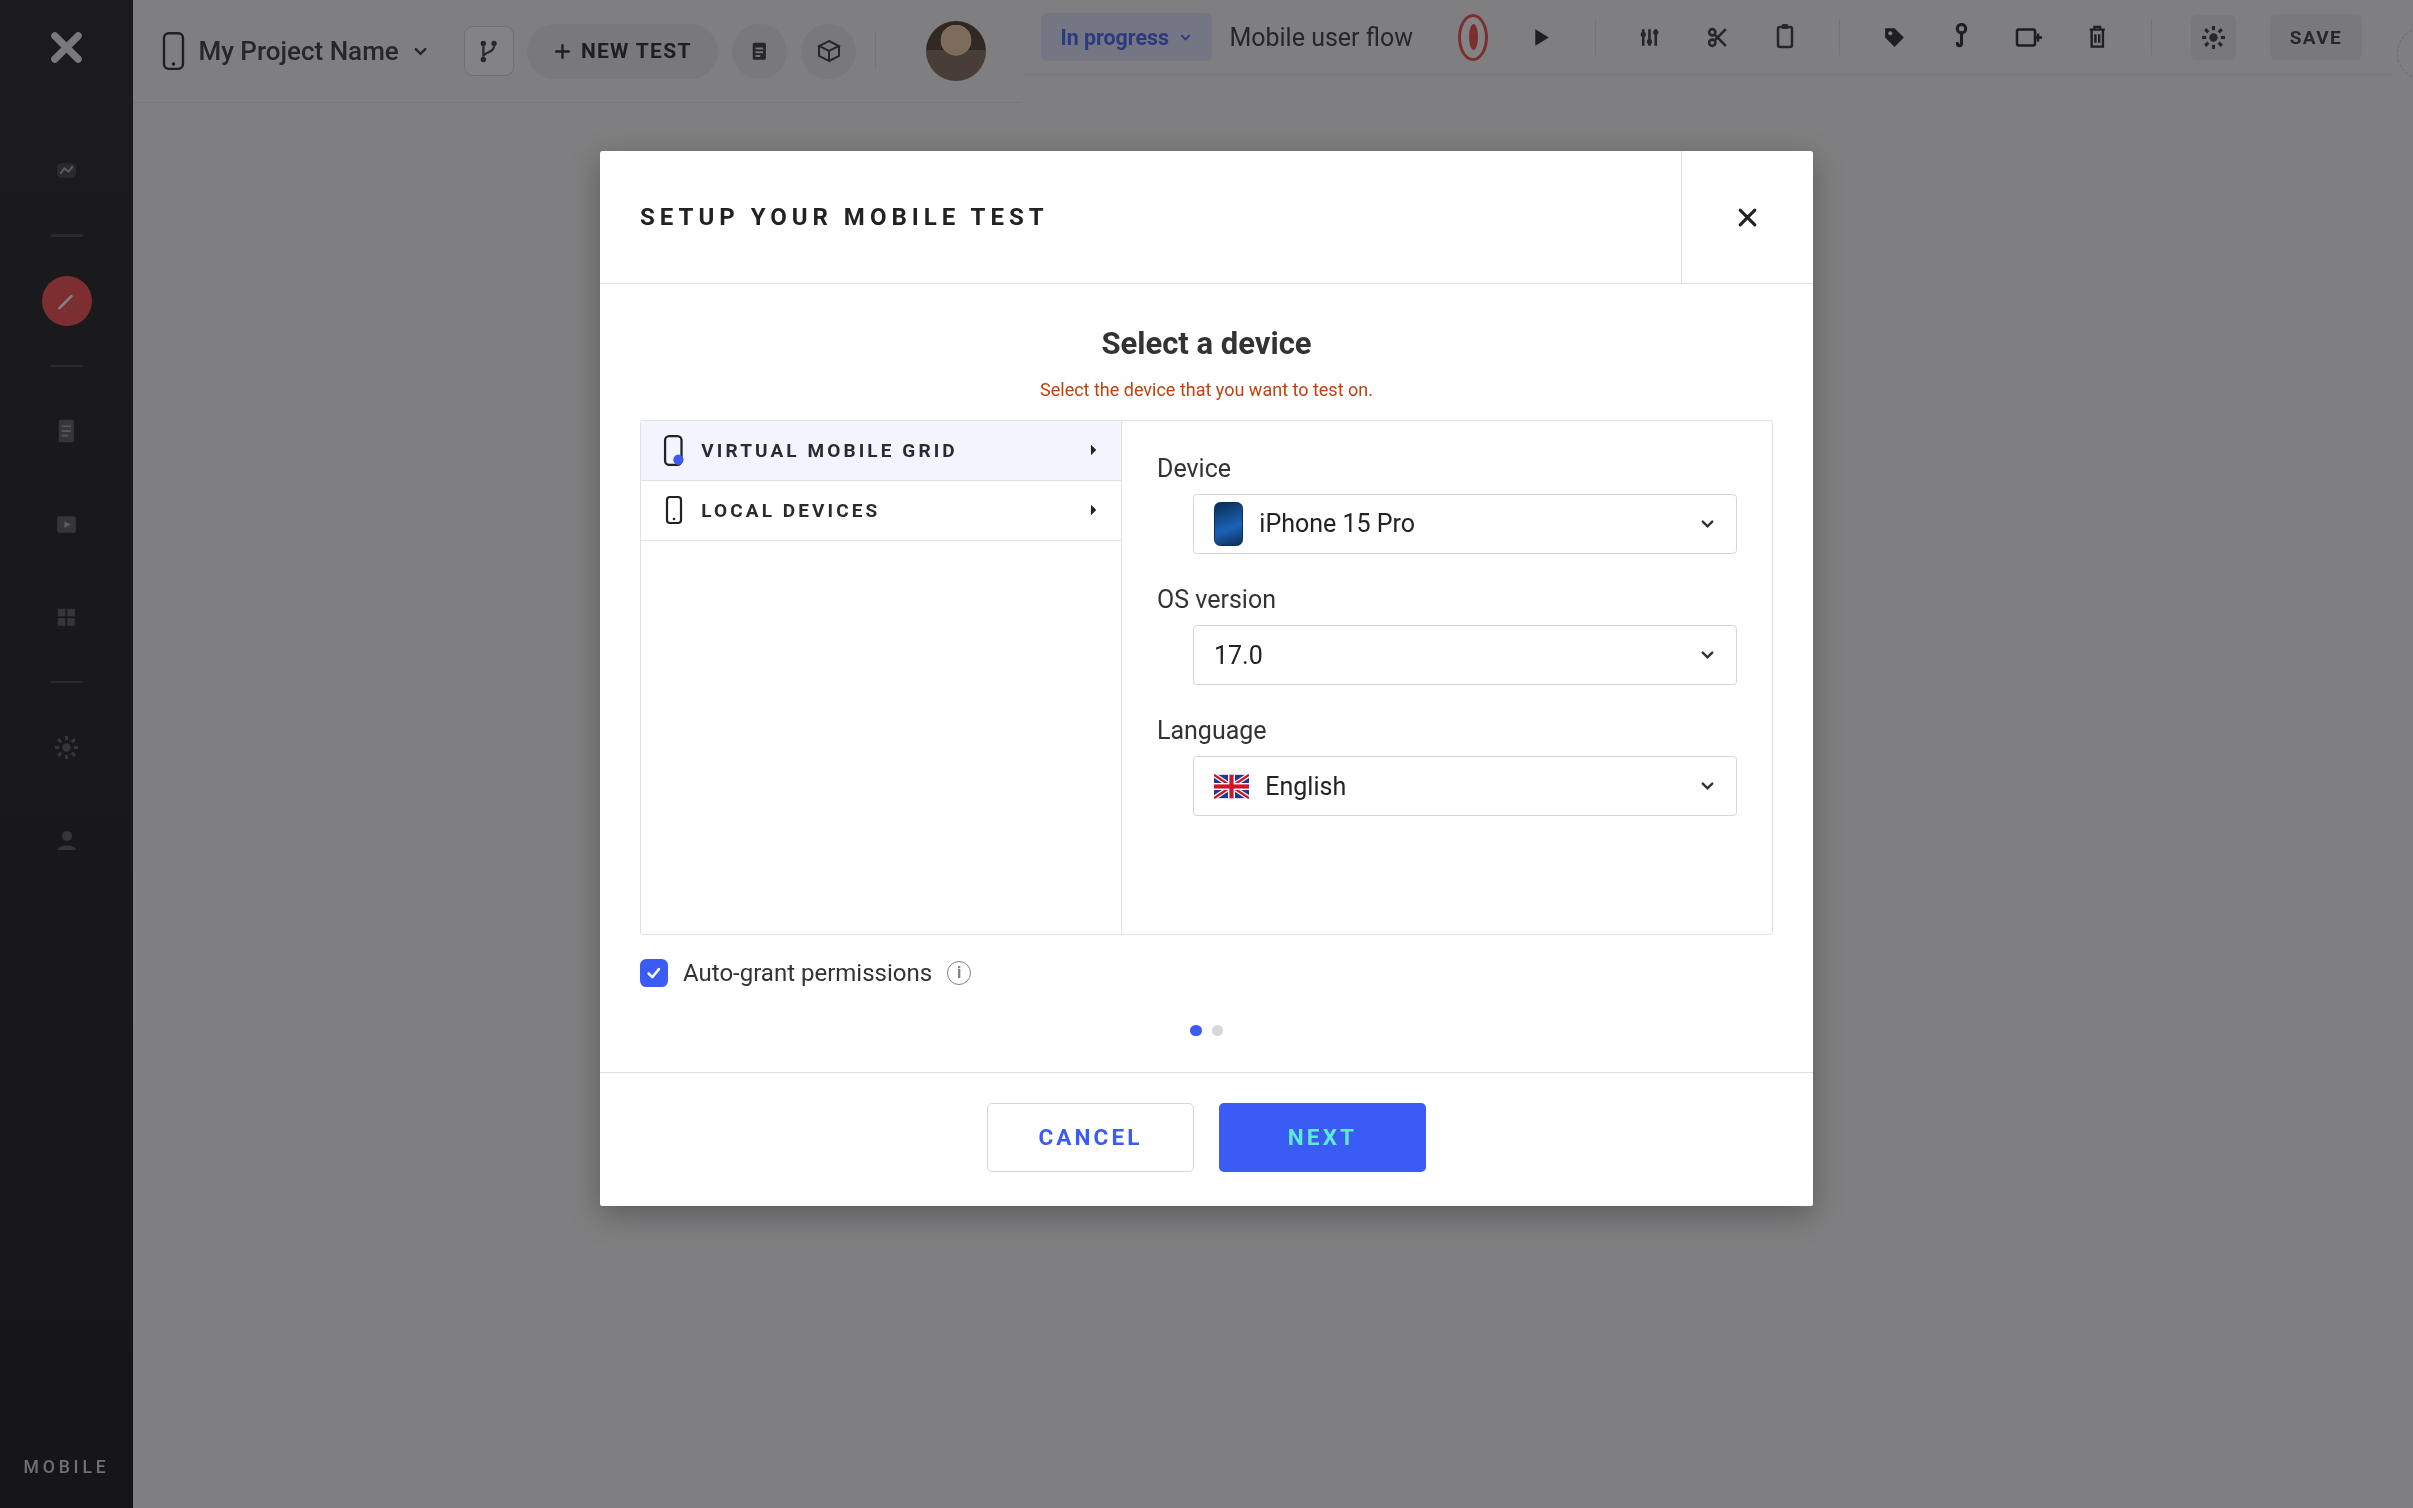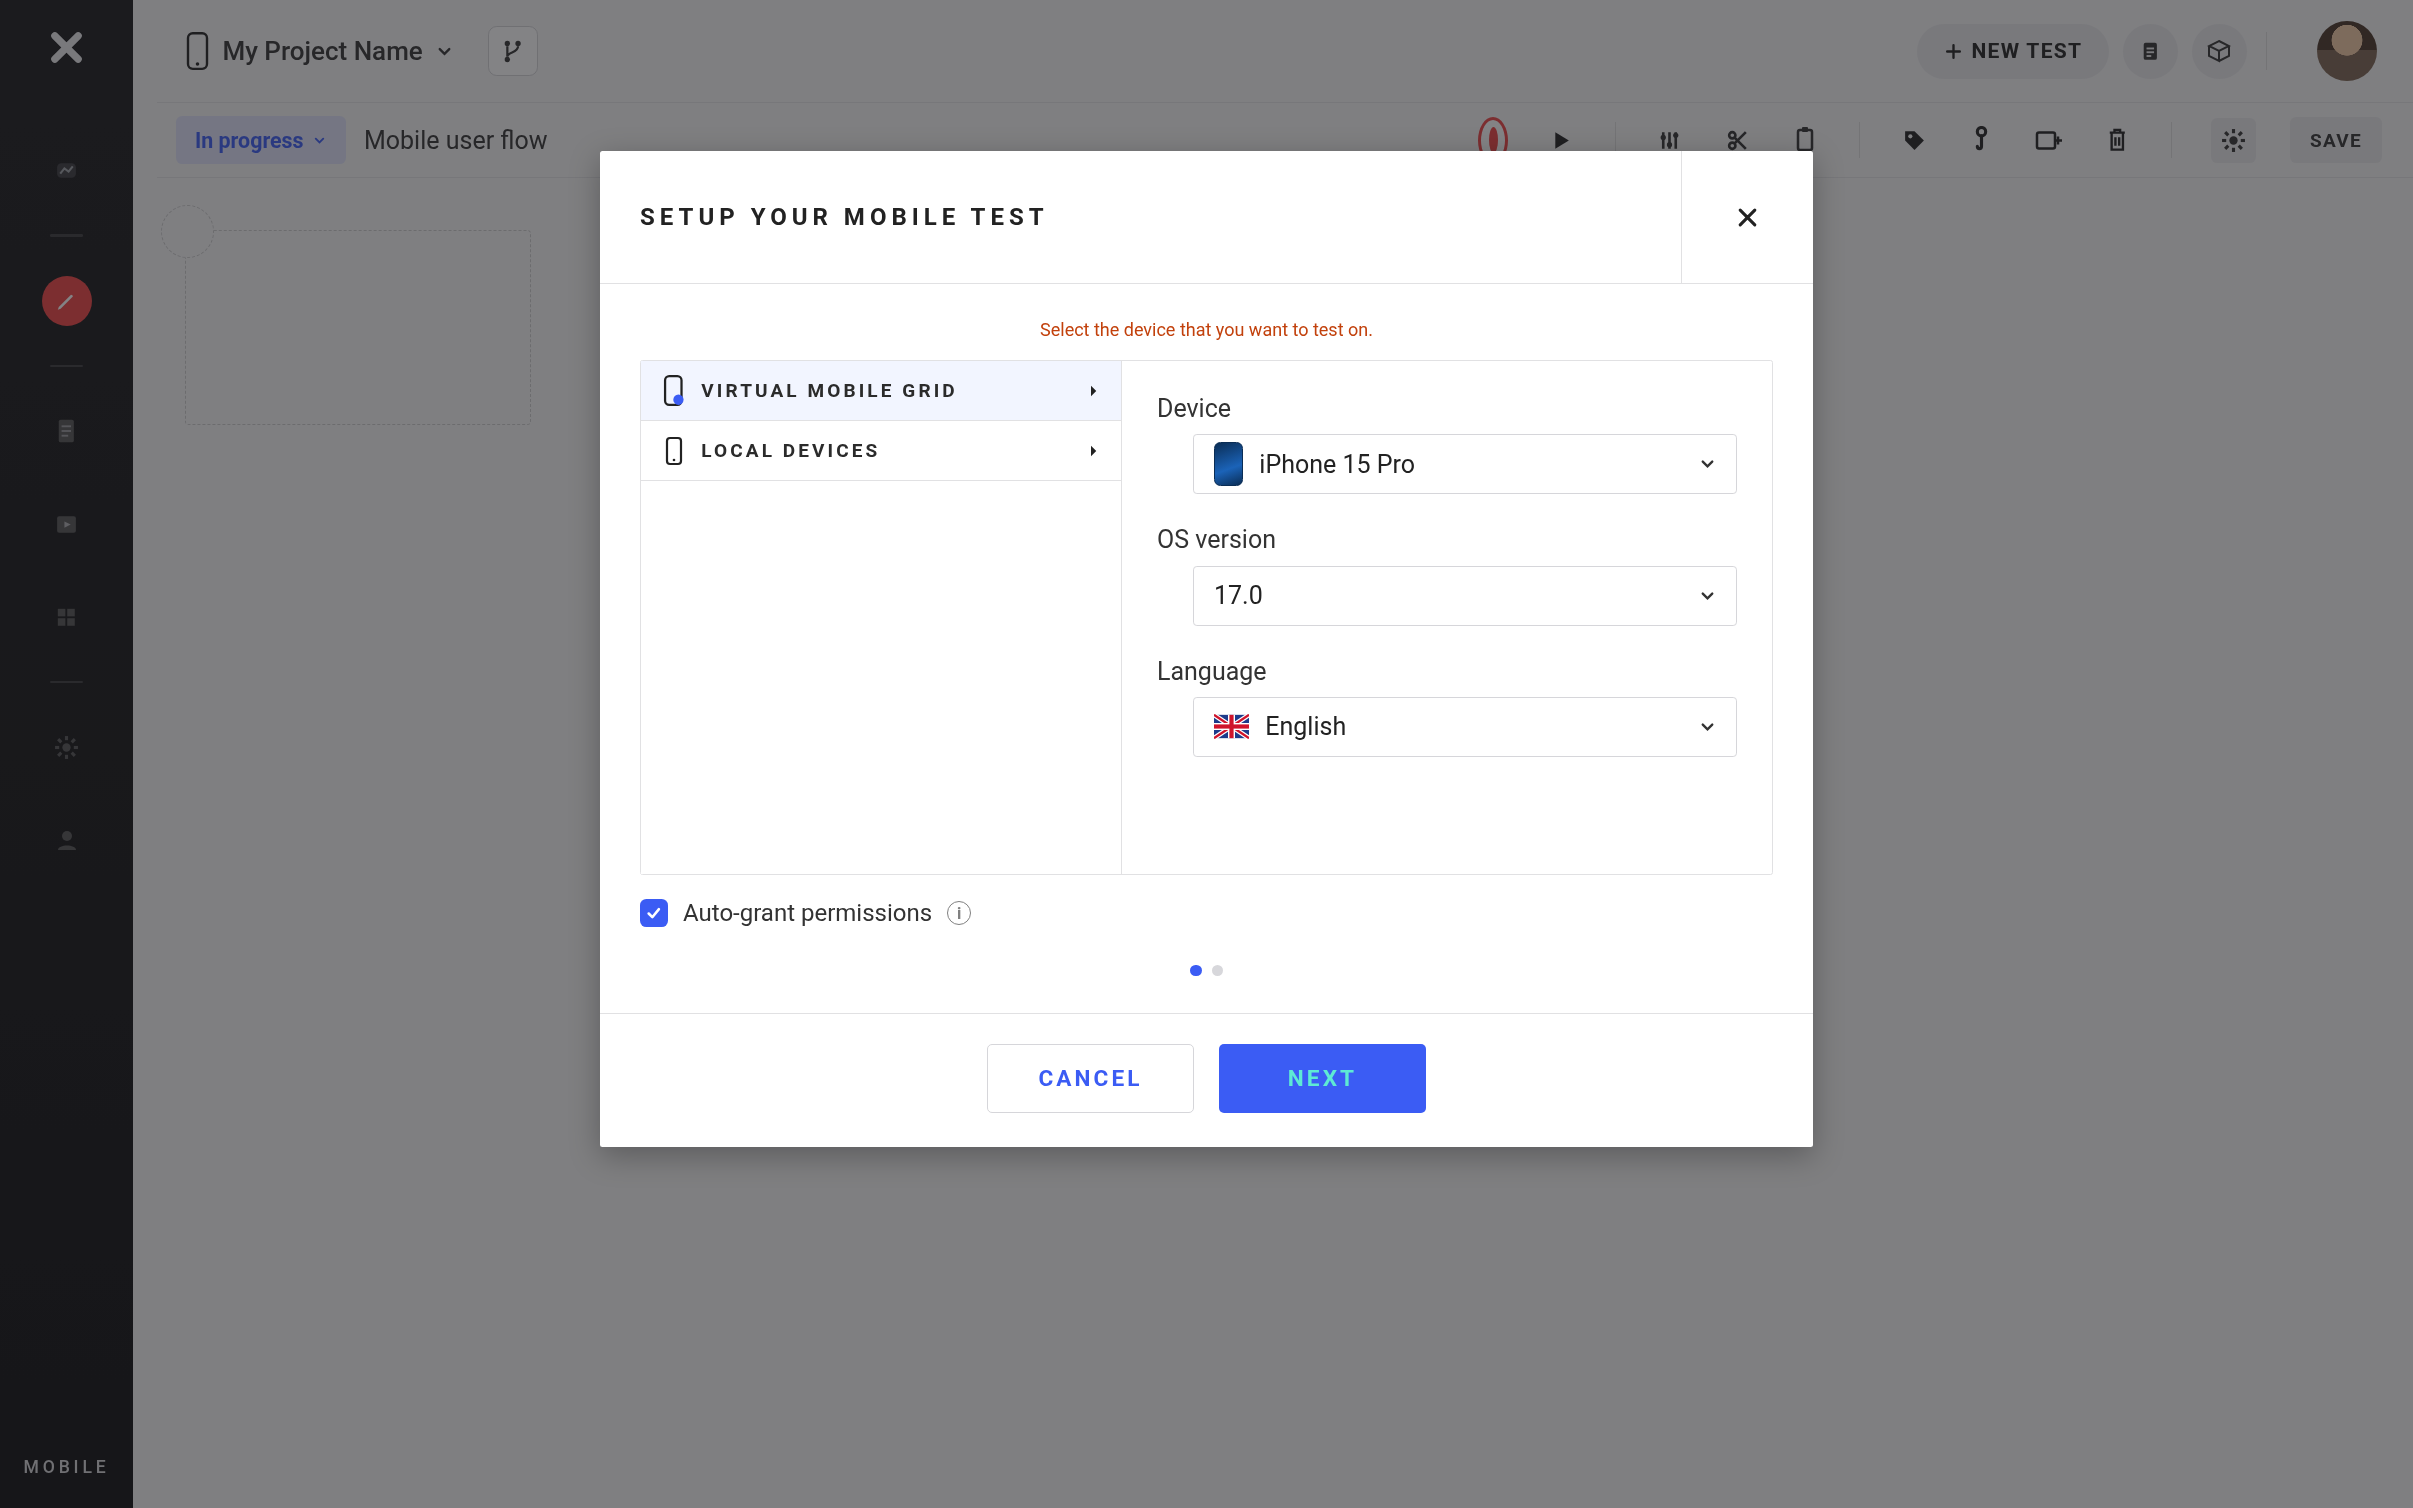--- a/index.html
+++ b/index.html
@@ -60,21 +60,21 @@
     text-align:center;
     letter-spacing: 3.8px;
     font-size: 17.6px;
     color:#d4d4d8;
     font-weight: 500;
   }
 
   
   .app-main {
     position:absolute; top:0; left:133px; right:0; bottom:0;
-    display:flex; flex-direction:column;padding-left:24px;
+    display:flex; flex-direction:row;
   }
 
   .topbar {
     height: 103px;
     display:flex; align-items:center;
     padding: 0 36px 0 19px;
     background: var(--bg);
     border-bottom: 1.3px solid #e5e5e7;
   }
   .project-chip {
@@ -519,20 +519,21 @@
     <div class="modal-head">
       <div class="modal-title">SETUP YOUR MOBILE TEST</div>
       <div class="modal-close">
         <svg width="25" height="25" viewBox="0 0 24 24">
             <path d="M5 5 L19 19 M19 5 L5 19" stroke="#222" stroke-width="3" stroke-linecap="round"></path>
           </svg>
       </div>
     </div>
 
     <div class="modal-body">
+      <div class="body-title">Select a device</div>
       <div class="body-sub">Select the device that you want to test on.</div>
 
       <div class="panel">
         <div class="panel-left">
 
           <div class="src-item active">
             <span class="src-ic">
               <svg width="22.6" height="33" viewBox="0 0 22 32">
                   <rect x="3" y="2" width="16" height="28" rx="4" fill="none" stroke="#222" stroke-width="2.2"></rect>
                   <circle cx="16" cy="25" r="5" fill="#3b5cf4"></circle>

